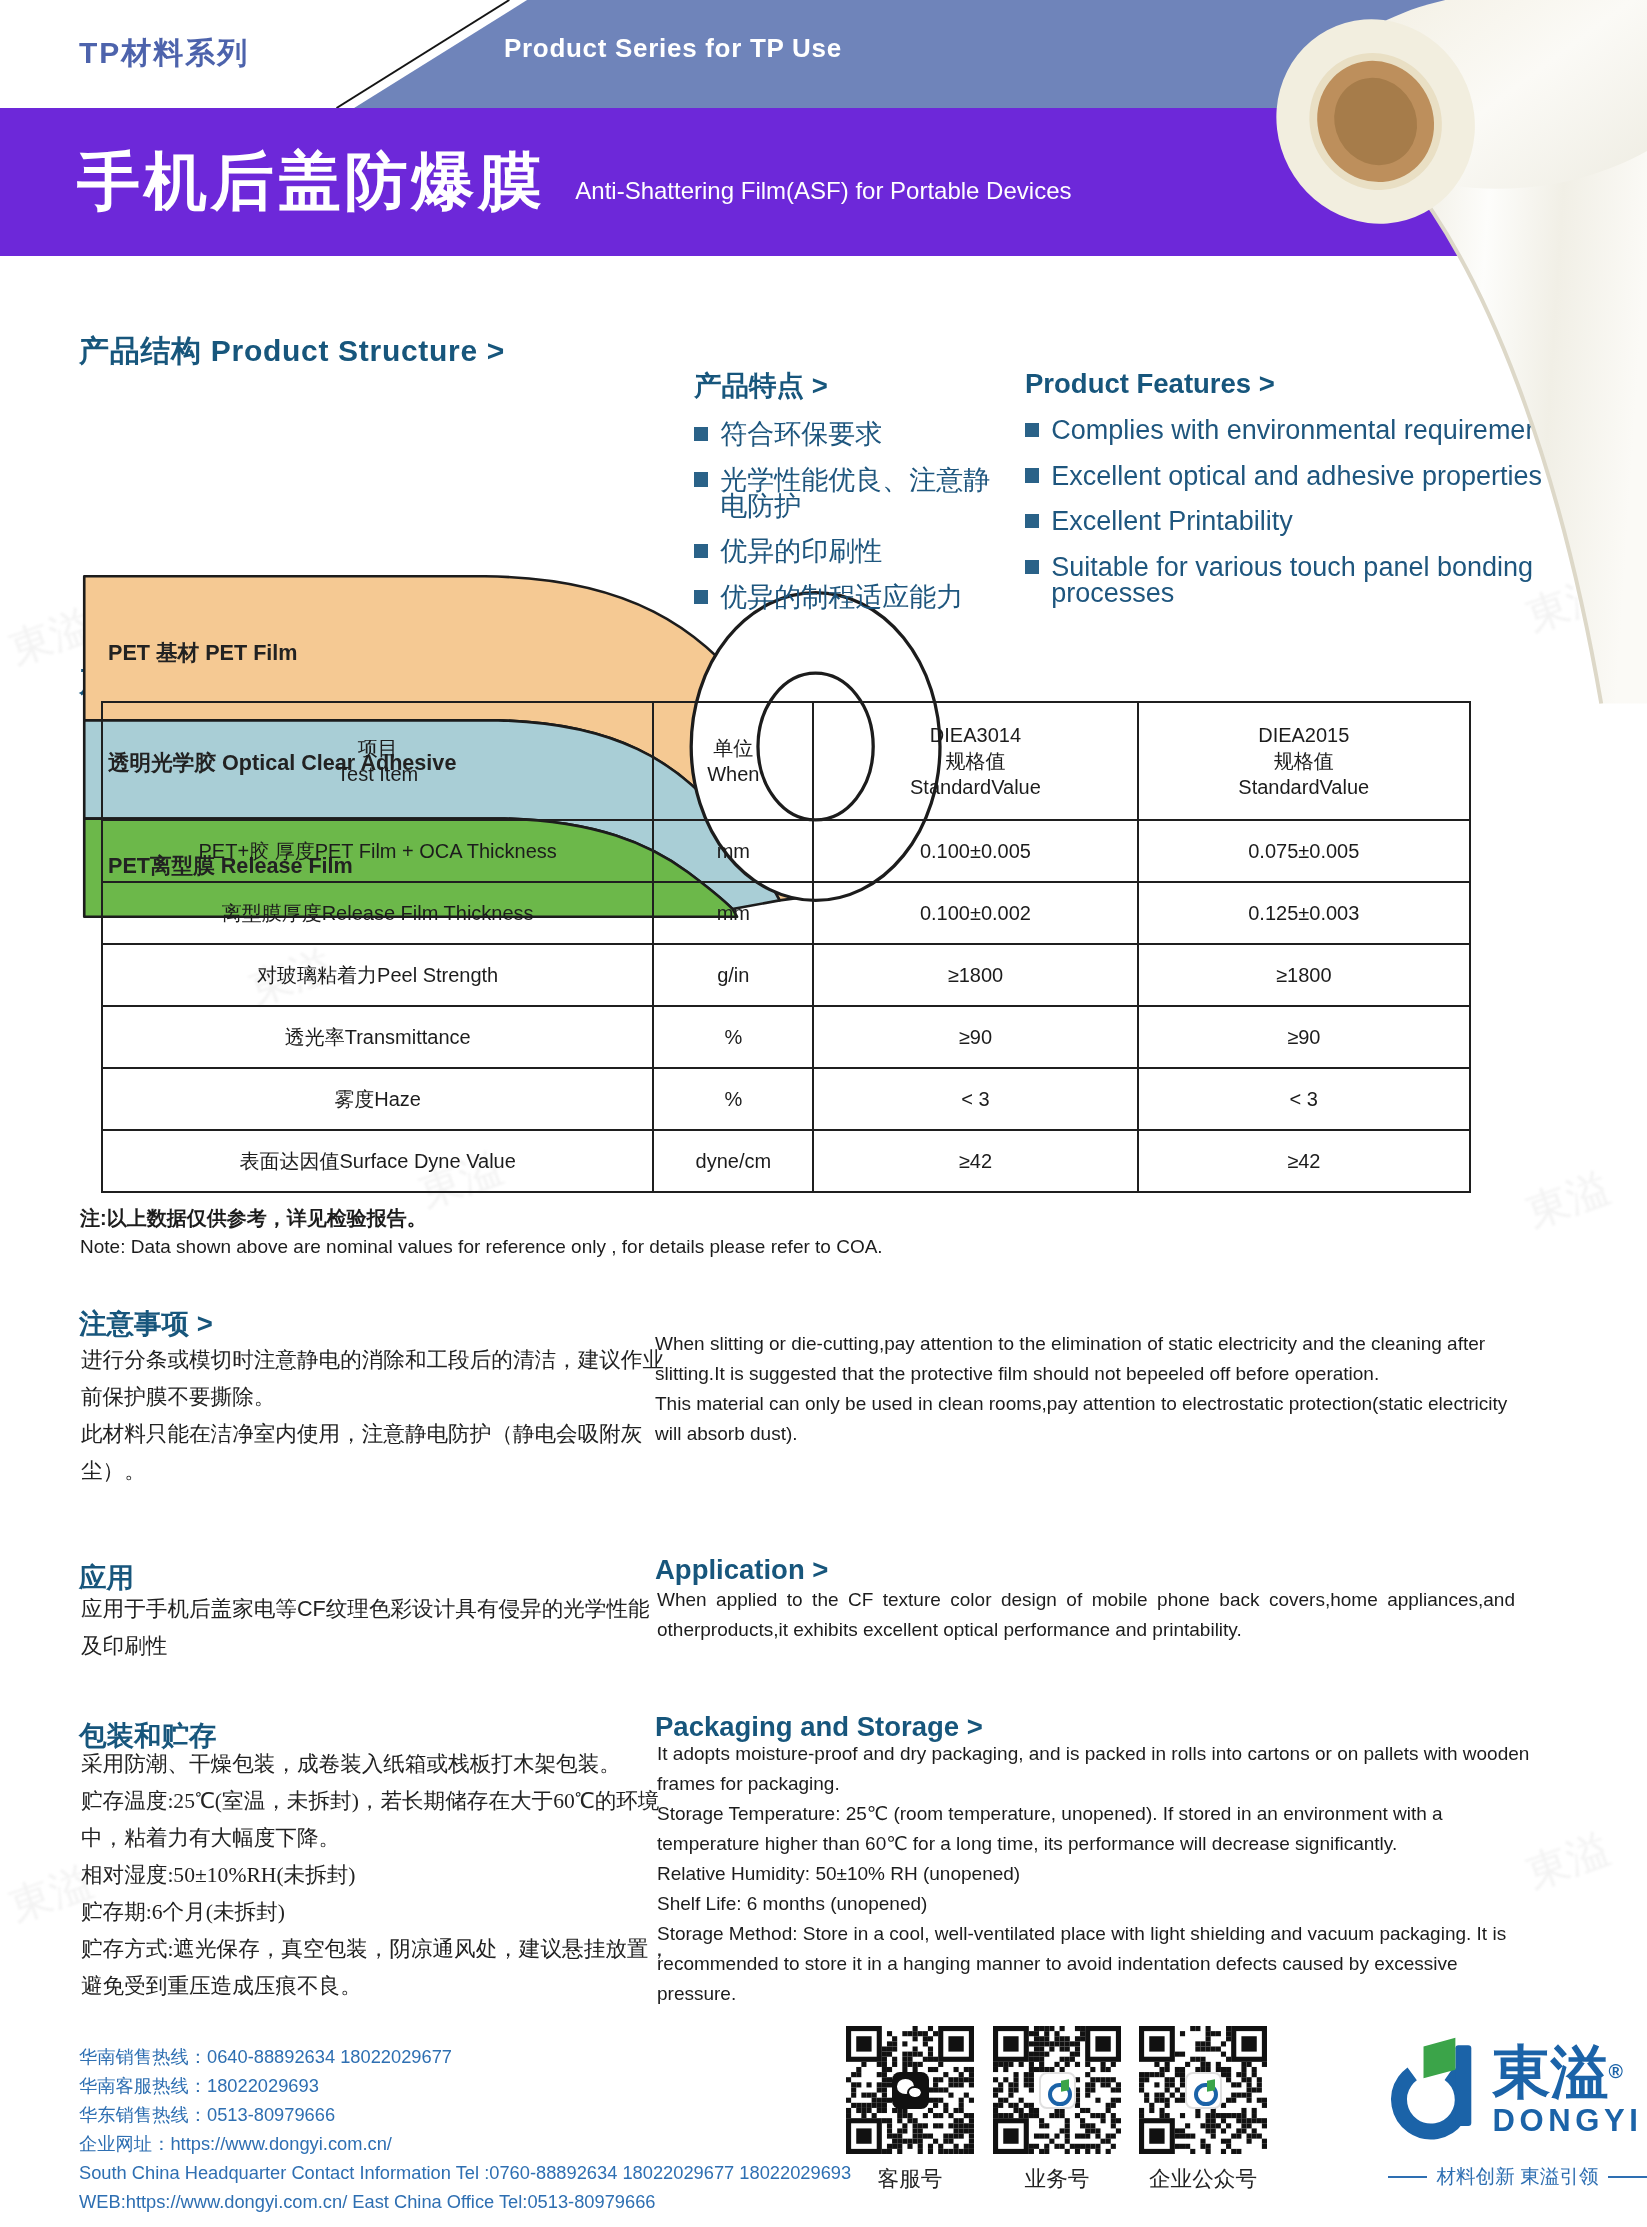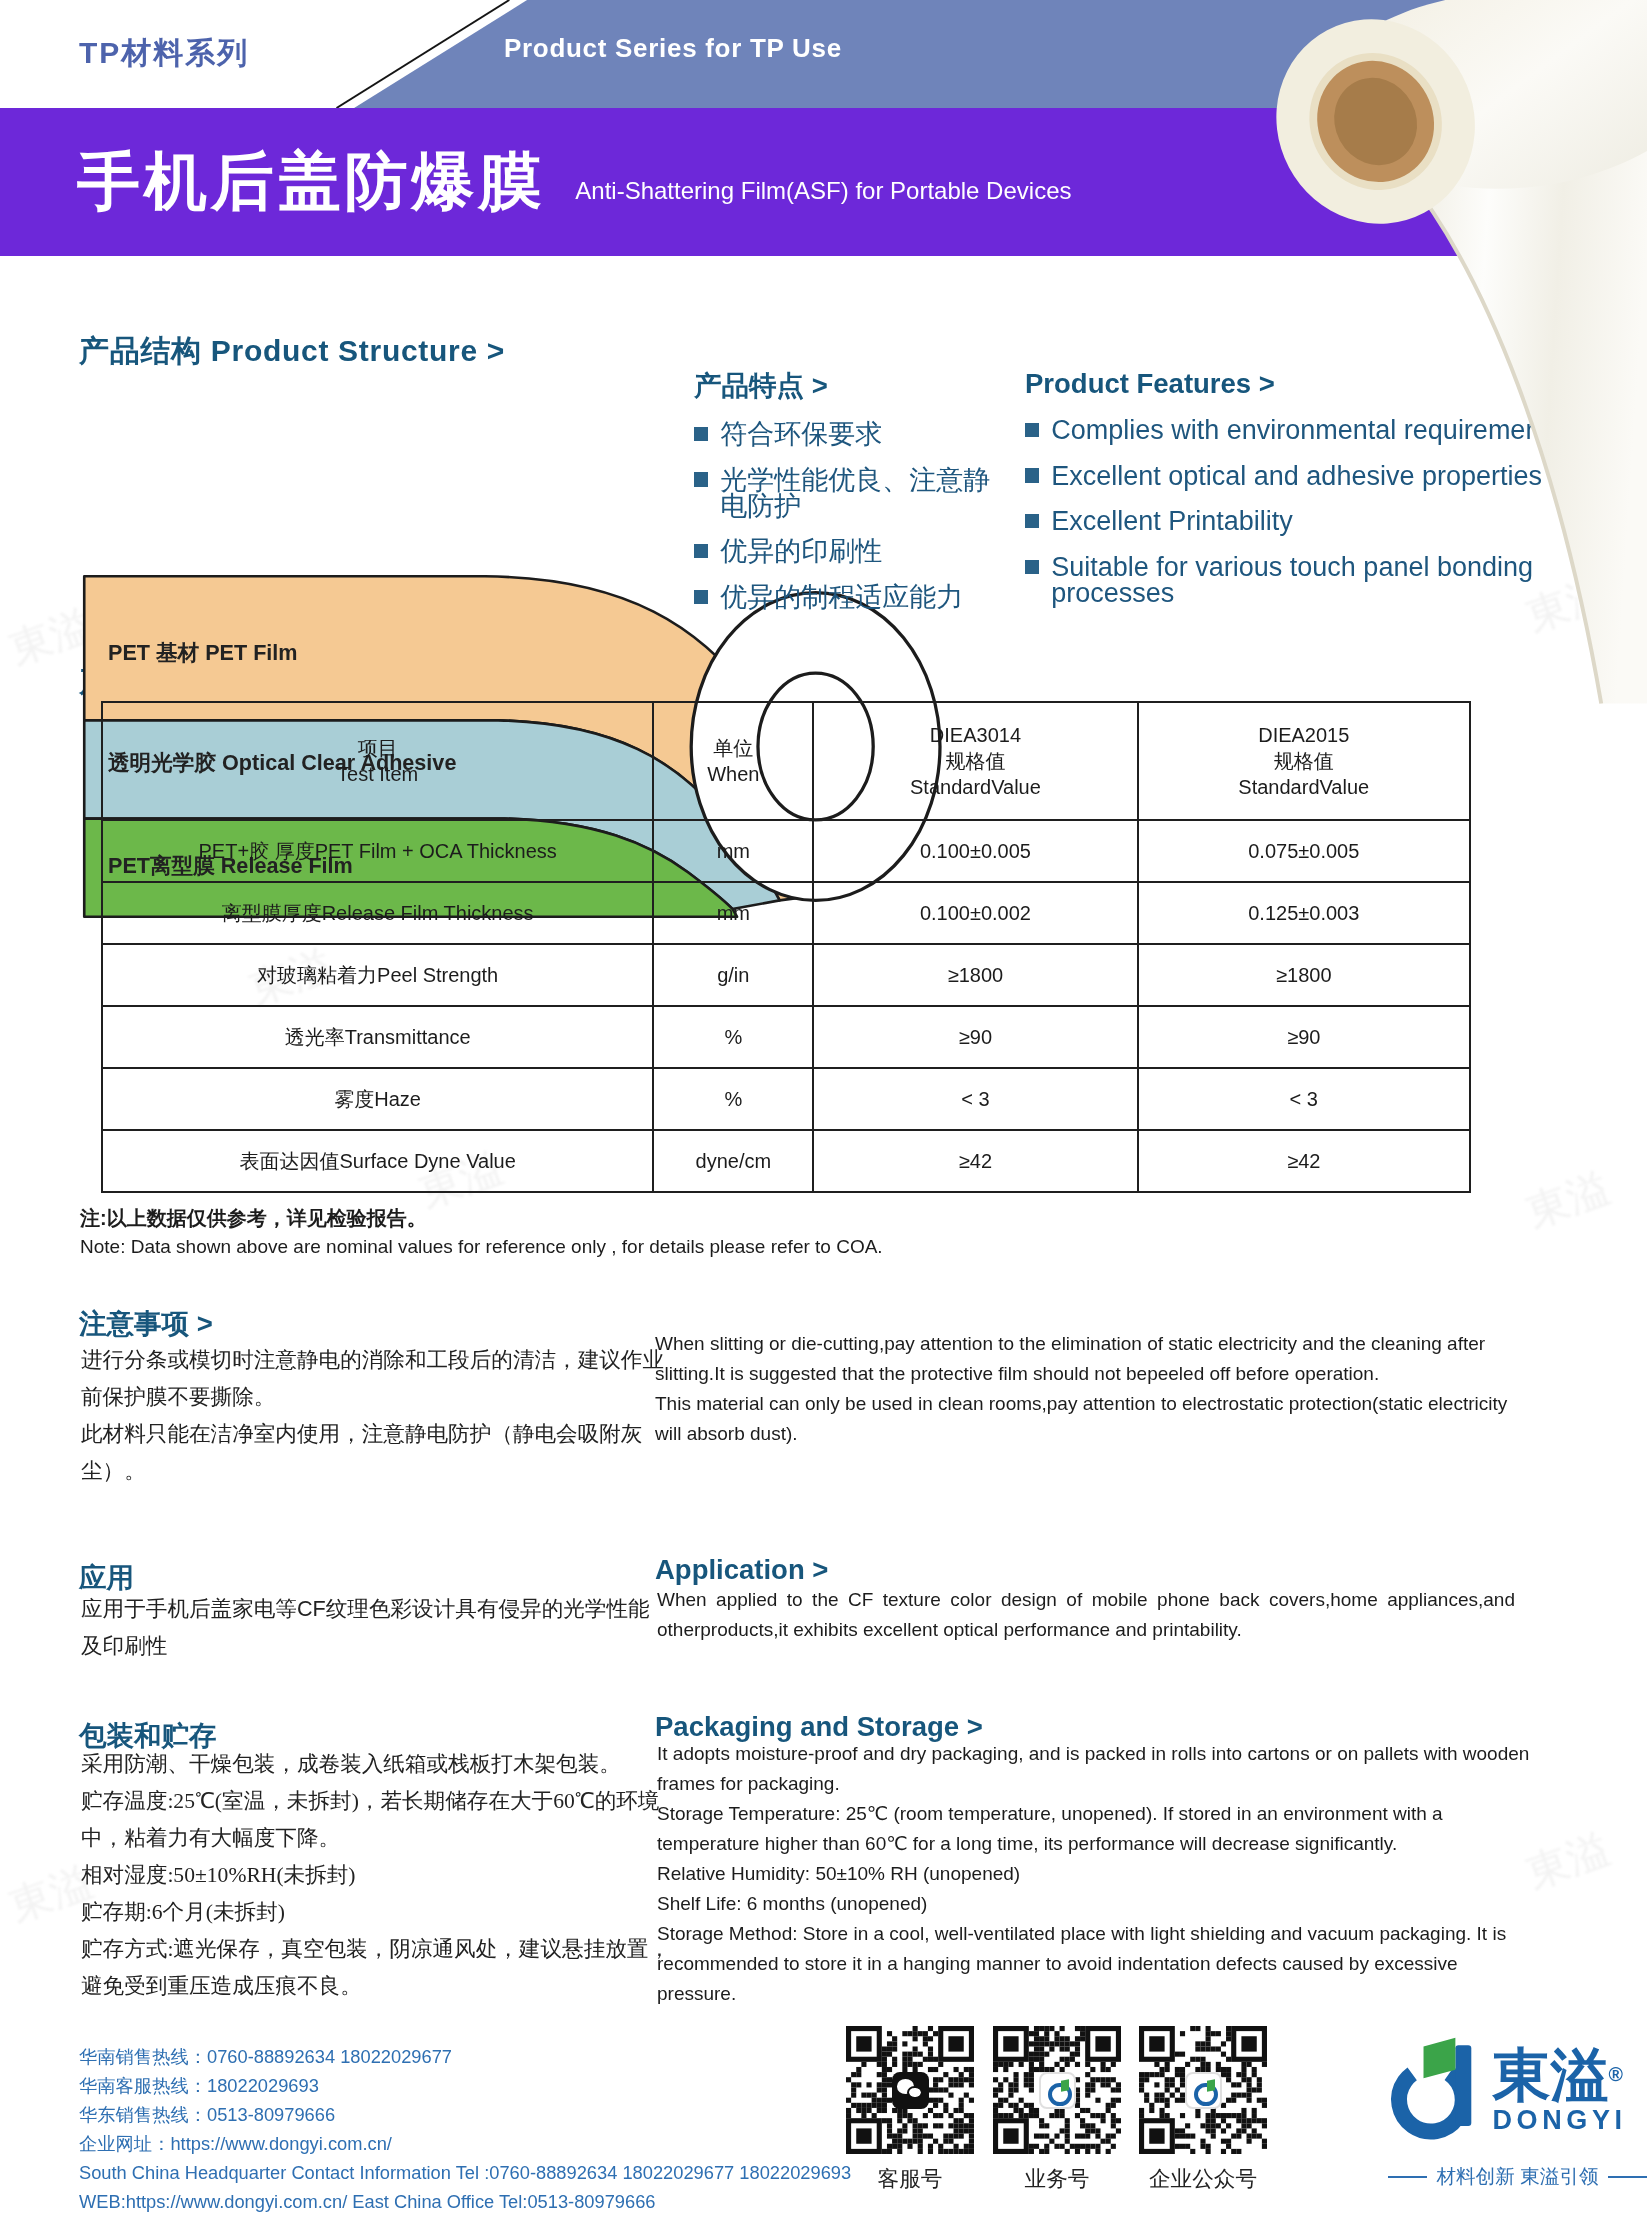--- a/index.html
+++ b/index.html
@@ -73,21 +73,21 @@
   .qr-center--chat::after{content:"";position:absolute;left:17px;top:15.7px;width:11.8px;height:9.8px;background:#fff;border-radius:50%;outline:2px solid #111;}
   .qr-center--logo{background:#fff;border:2px solid #e0e0e0;box-sizing:border-box;}
   .qr-center--logo::before{content:"";position:absolute;left:7.2px;top:8.5px;width:15.7px;height:15.7px;border:4.6px solid #1b63a8;border-radius:50%;}
   .qr-center--logo::after{content:"";position:absolute;right:5.2px;top:5.9px;width:7.9px;height:10.5px;background:#3ba449;transform:skewY(-12deg);}
 
   .logo-block{position:absolute;left:1388px;top:2035px;width:259px;z-index:2;}
   .logo-row{display:flex;align-items:center;}
   .logo-text{margin-left:6.5px;}
   .logo-cn{font-size:58px;font-weight:bold;color:#1b63a8;line-height:59px;white-space:nowrap;}
   .logo-reg{font-size:19.6px;vertical-align:top;color:#1b63a8;}
-  .logo-en{font-size:27px;font-weight:bold;color:#1b63a8;letter-spacing:4.6px;margin-top:1.3px;}
+  .logo-en{font-size:31px;font-weight:bold;color:#1b63a8;letter-spacing:4.6px;margin-top:1.3px;}
   .tagline{display:flex;align-items:center;margin-top:17px;color:#2e6fb2;font-size:19.6px;white-space:nowrap;}
   .tagline .bar{flex:1 1 auto;height:2px;background:#2e6fb2;}
   .tagline .tg{margin:0 9.2px;font-weight:500;}
 
   
   .wm{position:absolute;font-size:42px;color:#8a8a8a;opacity:0.10;transform:rotate(-20deg);
     filter:blur(1.3px);z-index:0;white-space:nowrap;}
 </style>
 </head>
 <body>
@@ -290,21 +290,21 @@
 贮存期:6个月(未拆封)
 贮存方式:遮光保存，真空包装，阴凉通风处，建议悬挂放置，避免受到重压造成压痕不良。</div>
   <h2 class="sec mid" style="left:655px;top:1688px;">Packaging and Storage  &gt;</h2>
   <div class="body-en" style="left:657px;top:1739px;width:877px;">It adopts moisture-proof and dry packaging, and is packed in rolls into cartons or on pallets with wooden frames for packaging.
 Storage Temperature: 25℃ (room temperature, unopened). If stored in an environment with a temperature higher than 60℃ for a long time, its performance will decrease significantly.
 Relative Humidity: 50±10% RH (unopened)
 Shelf Life: 6 months (unopened)
 Storage Method: Store in a cool, well-ventilated place with light shielding and vacuum packaging. It is recommended to store it in a hanging manner to avoid indentation defects caused by excessive pressure.</div>
 
   <div class="contacts">
-    <div>华南销售热线：0760-88892634 18022029677</div>
+    <div>华南销售热线：0640-88892634 18022029677</div>
     <div>华南客服热线：18022029693</div>
     <div>华东销售热线：0513-80979666</div>
     <div>企业网址：https://www.dongyi.com.cn/</div>
     <div>South China Headquarter Contact Information Tel :0760-88892634 18022029677 18022029693</div>
     <div>WEB:https://www.dongyi.com.cn/  East China Office Tel:0513-80979666</div>
   </div>
 
   <div class="qr" style="left:846px;">
     <svg class="qr-grid" width="128" height="128" viewBox="0 0 196 196">
         <rect x="101.92" y="0" width="7.84" height="7.84" fill="#111"></rect>

